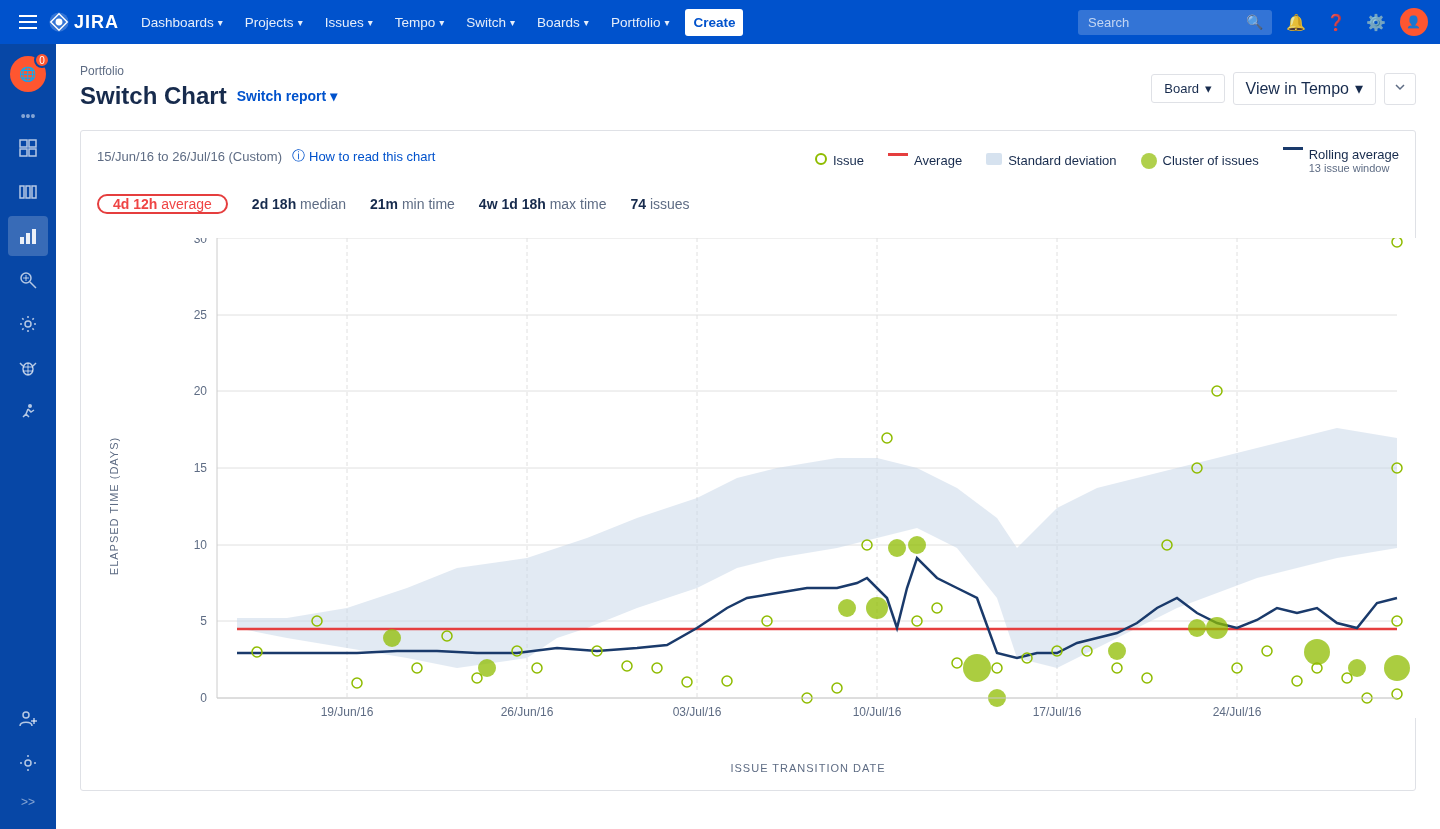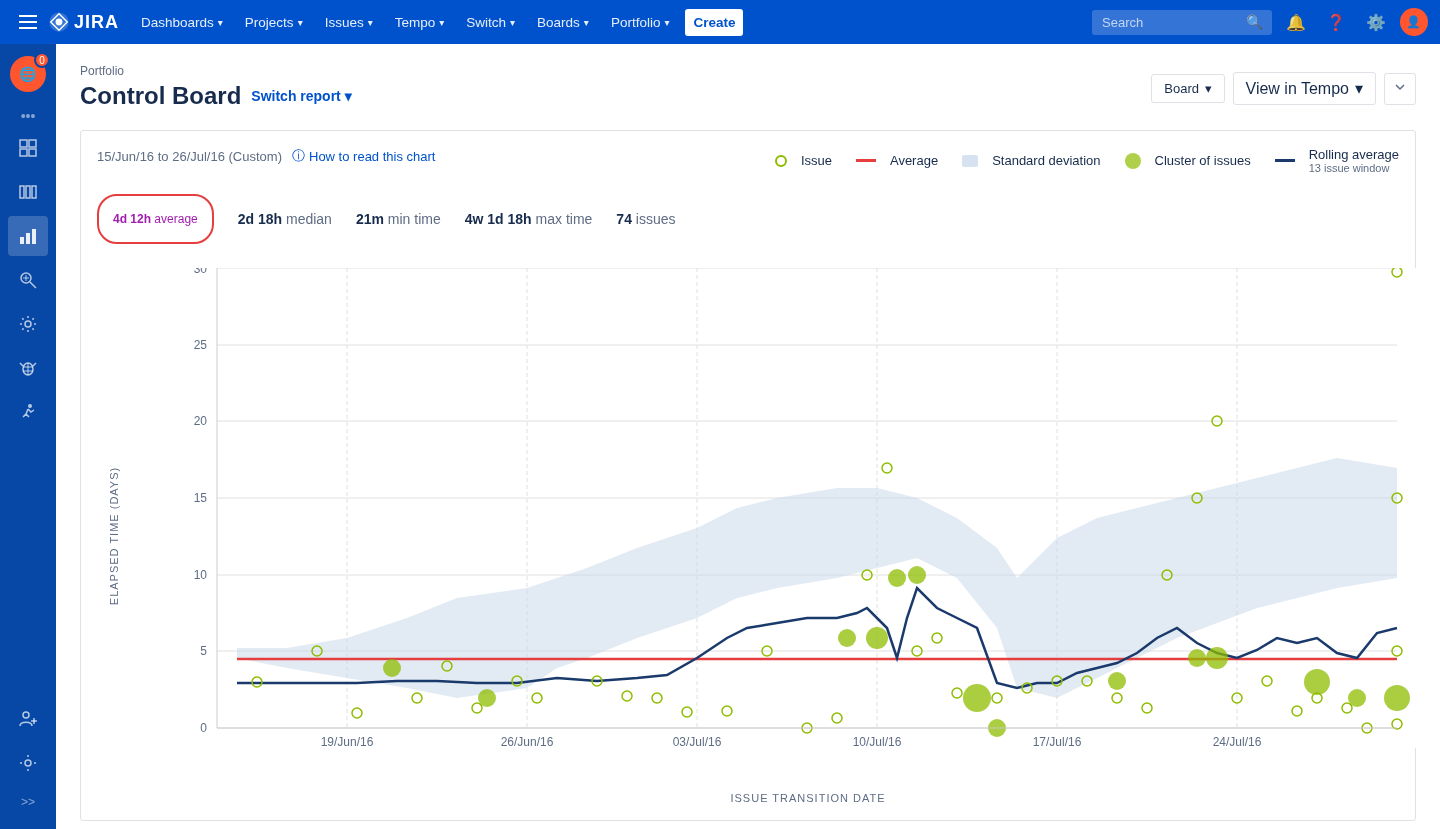--- a/index.html
+++ b/index.html
@@ -43,21 +43,21 @@
       margin-left: 4px;
     }
     .topnav-right { display: flex; align-items: center; gap: 8px; margin-left: auto; }
     .search-box {
       background: rgba(255,255,255,0.2);
       border: none;
       border-radius: 3px;
       padding: 5px 30px 5px 10px;
       color: white;
       font-size: 13px;
-      width: 180px;
+      width: 194px;
       position: relative;
     }
     .search-box::placeholder { color: rgba(255,255,255,0.7); }
     .search-wrapper { position: relative; display: flex; align-items: center; }
     .search-icon-inner { position: absolute; right: 8px; color: rgba(255,255,255,0.7); font-size: 14px; }
     .nav-icon { width: 32px; height: 32px; display: flex; align-items: center; justify-content: center; cursor: pointer; color: rgba(255,255,255,0.9); font-size: 16px; border-radius: 3px; }
     .avatar { width: 28px; height: 28px; border-radius: 50%; background: #ff5630; display: flex; align-items: center; justify-content: center; color: white; font-size: 12px; cursor: pointer; overflow: hidden; }
 
     
     .sidebar {
@@ -116,38 +116,38 @@
       display: flex; align-items: center; gap: 6px;
     }
     .btn-collapse { border: 1px solid #dfe1e6; background: white; border-radius: 3px; width: 32px; height: 32px; display: flex; align-items: center; justify-content: center; cursor: pointer; color: #5e6c84; }
 
     
     .chart-container { border: 1px solid #dfe1e6; border-radius: 3px; padding: 16px; background: white; }
     .chart-top { display: flex; align-items: flex-start; justify-content: space-between; margin-bottom: 12px; }
     .chart-date-range { font-size: 13px; color: #5e6c84; }
     .chart-help { color: #0052cc; font-size: 13px; cursor: pointer; display: flex; align-items: center; gap: 4px; }
     .chart-legend { display: flex; align-items: center; gap: 24px; }
-    .legend-item { display: flex; align-items: center; gap: 14px; font-size: 13px; color: #172b4d; }
+    .legend-item { display: flex; align-items: flex-start; gap: 6px; font-size: 13px; color: #172b4d; }
     .legend-dot { width: 12px; height: 12px; border-radius: 50%; }
     .legend-dot-issue { background: transparent; border: 2px solid #8fbc00; }
     .legend-dot-cluster { background: #8fbc00; opacity: 0.7; }
     .legend-line-avg { width: 20px; height: 3px; background: #e53e3e; }
     .legend-line-rolling { width: 20px; height: 3px; background: #1a3a6b; }
     .legend-rect-std { width: 16px; height: 12px; background: #c5d5e8; border-radius: 2px; opacity: 0.7; }
 
     
     .stats-bar { display: flex; align-items: center; gap: 24px; margin-bottom: 16px; padding: 8px 0; }
     .stat-item { font-size: 14px; color: #5e6c84; }
     .stat-item strong { color: #172b4d; font-weight: 700; }
     .stat-avg-box {
       border: 2px solid #e53e3e;
       border-radius: 20px;
-      padding: 16px 14px;
-      font-size: 12px;
-      color: #a21caf;
+      padding: 0 14px;
+      font-size: 14px;
+      color: #ef4444;
     }
     .stat-avg-box strong { font-weight: 700; }
 
     
     .chart-svg-wrapper { position: relative; }
     svg.chart { display: block; }
 
     
     .axis-label-y {
       position: absolute;
@@ -306,21 +306,21 @@
     </div>
     <div class="sidebar-expand">&gt;&gt;</div>
   </div>
 </aside>
 
 <main class="main">
   <div class="page-header">
     <div>
       <div class="page-breadcrumb">Portfolio</div>
       <div class="page-title">
-        <span>Control Board</span>
+        <span>Switch Chart</span>
         <span class="switch-report">
           <span>Switch report</span>
           <span>▾</span>
         </span>
       </div>
     </div>
     <div class="header-actions">
       <button class="btn-board">
         <span>Board</span>
         <span>▾</span>

